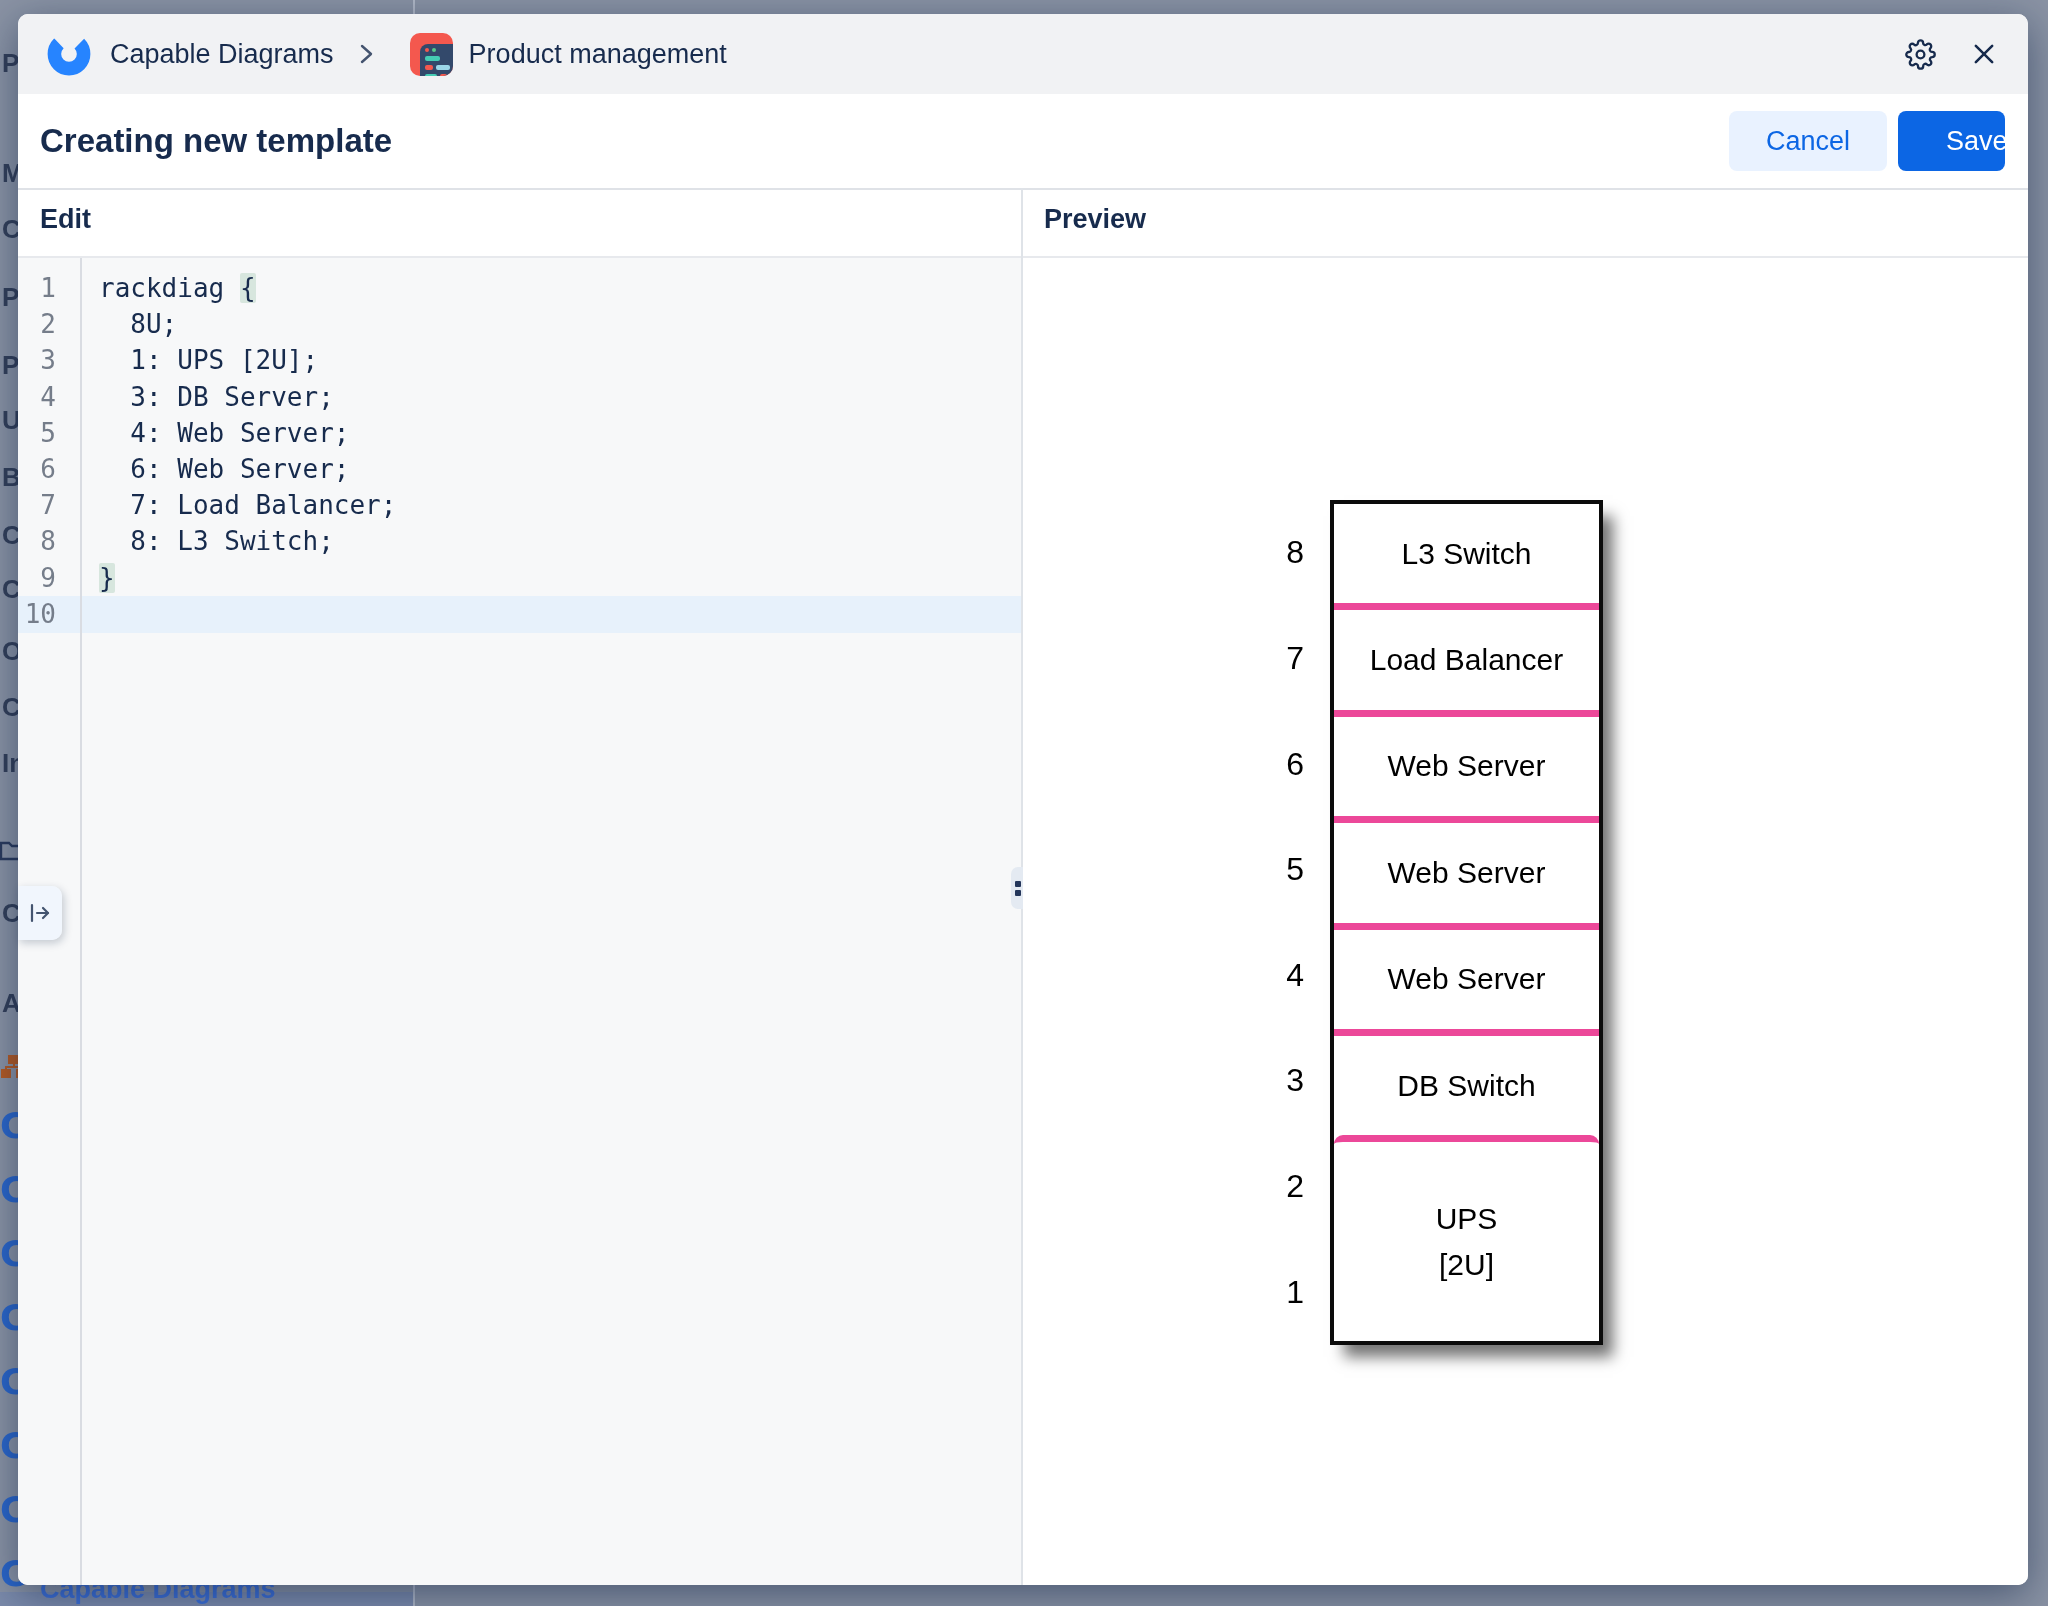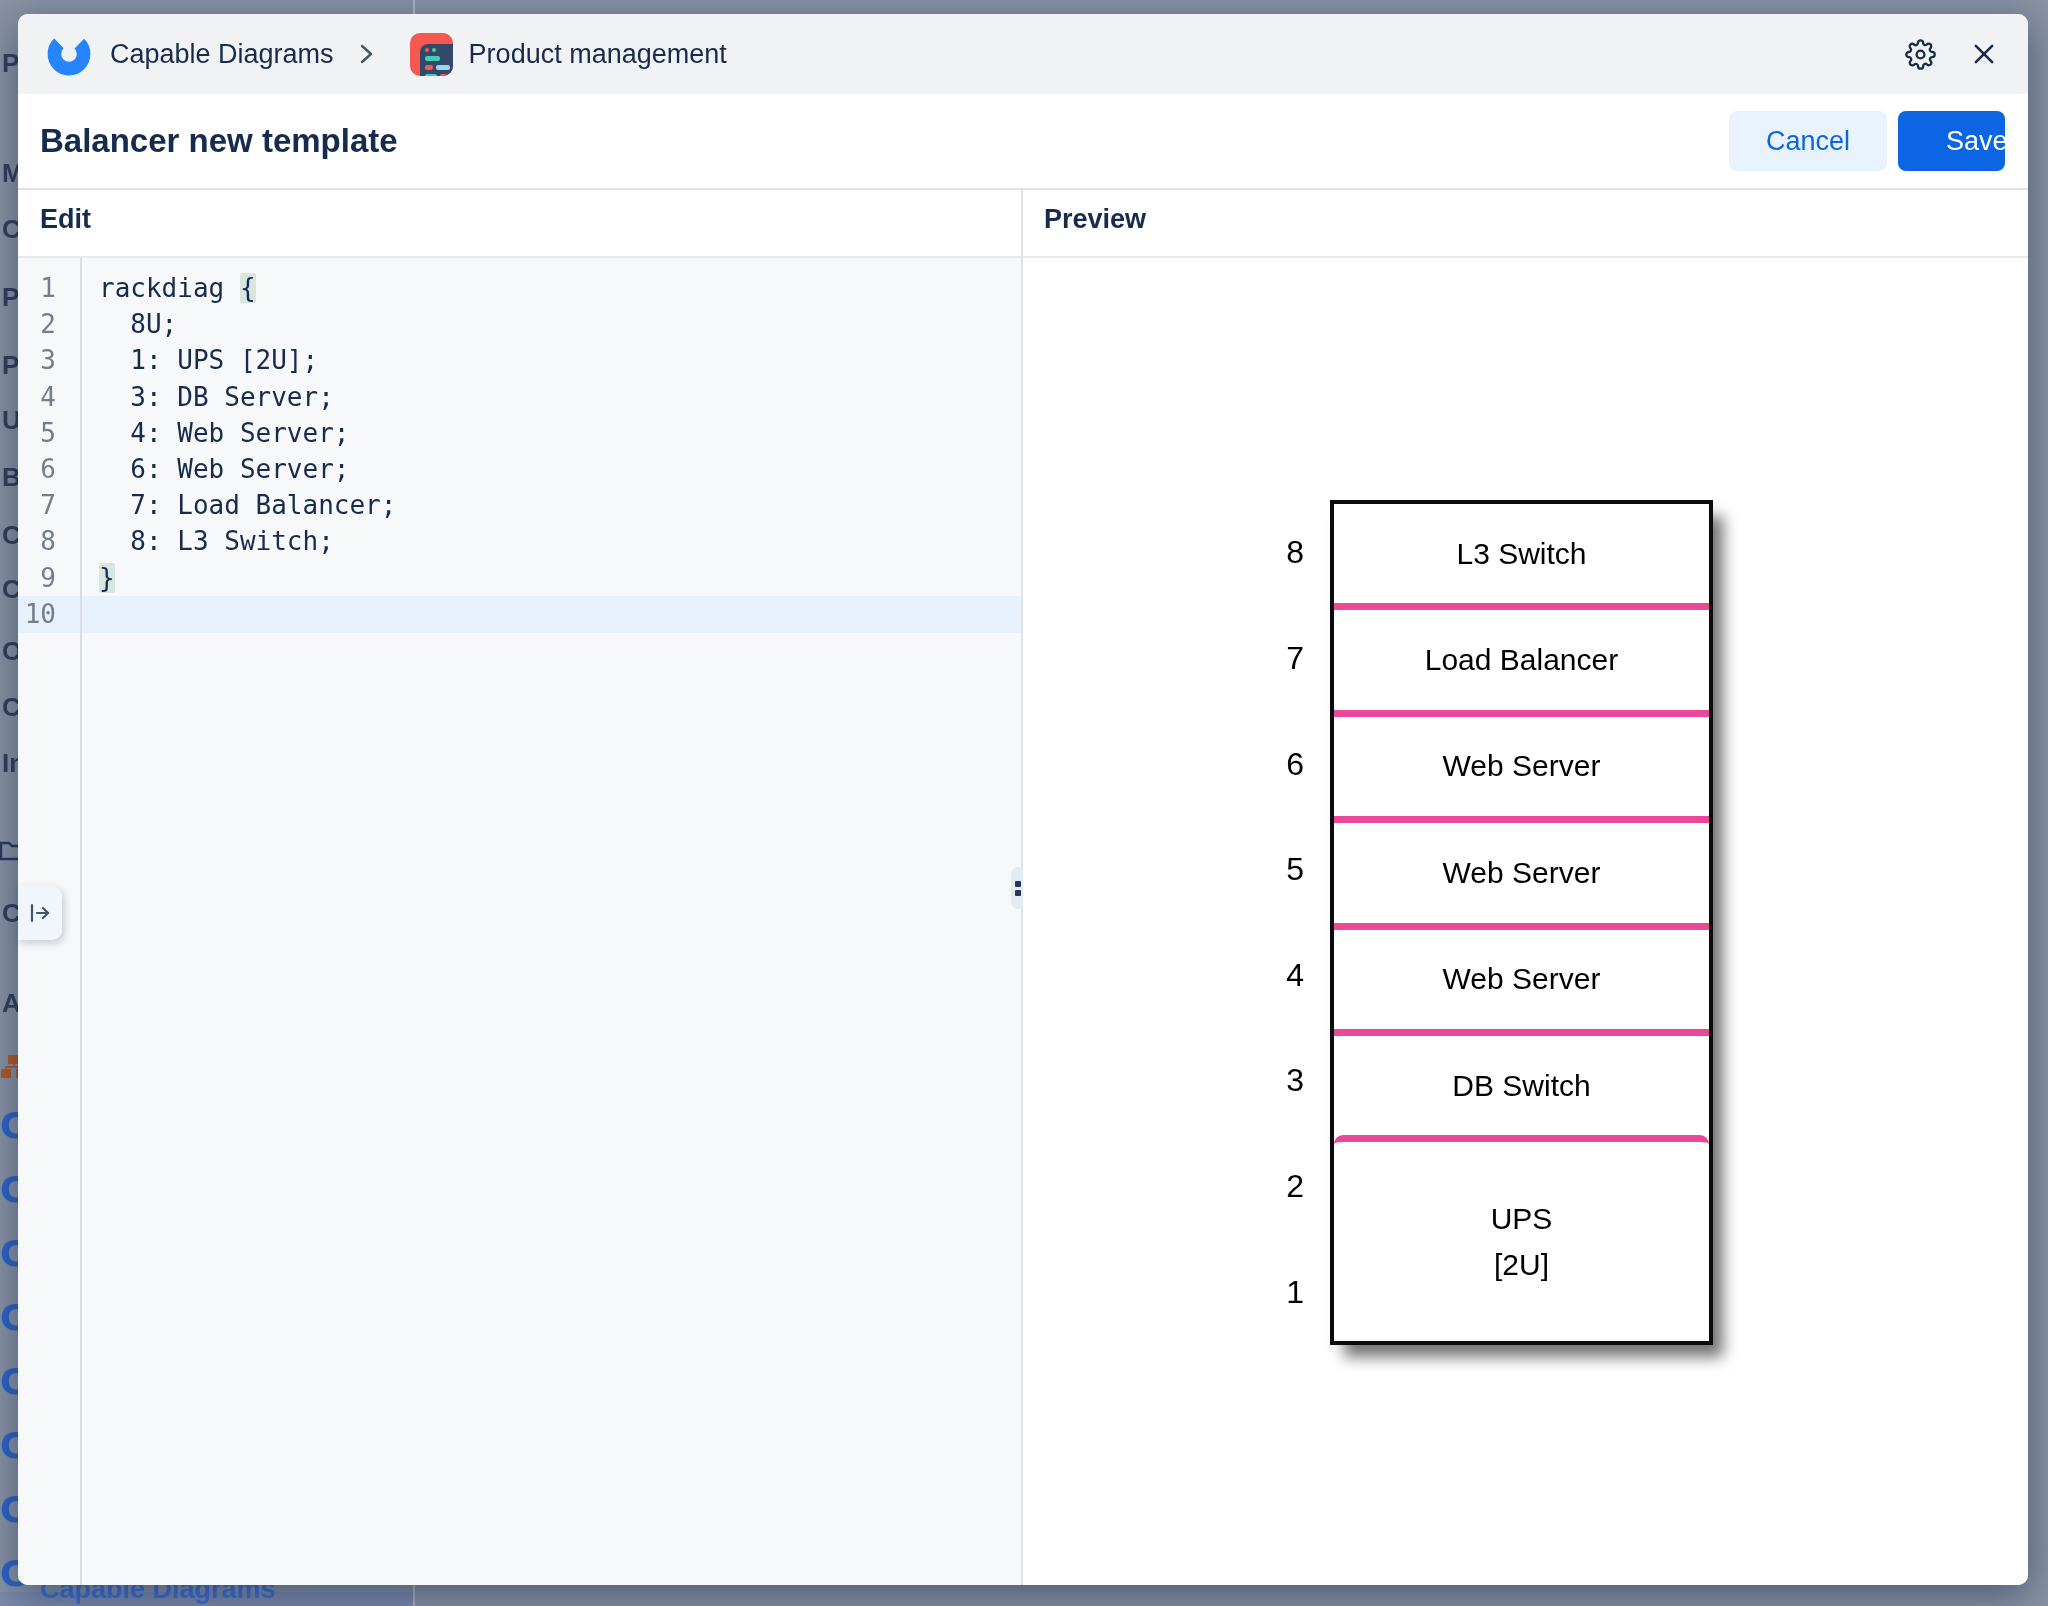--- a/index.html
+++ b/index.html
@@ -70,21 +70,21 @@
                background:#E4EAF2;display:flex;align-items:center;justify-content:center;cursor:col-resize;}
   .dots{display:grid;grid-template-columns:6px 6px;grid-template-rows:6px 6px;gap:3px;}
   .dots span{background:#24365A;border-radius:1px;}
 
   
   .preview{position:absolute;left:1005px;top:244px;right:0;bottom:0;background:#fff;}
   .rack-numbers{position:absolute;left:1210px;top:486px;width:76px;height:845px;
                 display:flex;flex-direction:column;}
   .rack-numbers div{flex:1;display:flex;align-items:center;justify-content:flex-end;
                     font-size:32px;color:#000;font-family:"Liberation Sans",sans-serif;}
-  .rack-box{position:absolute;left:1312px;top:486px;width:383px;height:845px;border:4px solid #0b0b0b;
+  .rack-box{position:absolute;left:1312px;top:486px;width:273px;height:845px;border:4px solid #0b0b0b;
             box-sizing:border-box;background:#fff;display:flex;flex-direction:column;
             box-shadow:12px 14px 14px -2px rgba(0,0,0,.55);}
   .rack-row{flex:1;display:flex;flex-direction:column;align-items:center;justify-content:center;
             border-top:7px solid #ec4899;font-size:30px;color:#000;text-align:center;}
   .rack-row:first-child{border-top:none;}
   .rack-row.u2{flex:2;line-height:46px;border-radius:9px;}
 
   
   .expand-btn{position:absolute;left:18px;top:886px;width:44px;height:54px;z-index:20;
               background:rgba(240,245,253,.95);border:none;border-radius:0 10px 10px 0;
@@ -173,21 +173,21 @@
         </button>
         <button class="icon-btn">
           <svg width="28" height="28" viewBox="0 0 24 24">
             <path d="M5 5 L19 19 M19 5 L5 19" stroke="#172B4D" stroke-width="2.2" stroke-linecap="round"></path>
           </svg>
         </button>
       </span>
     </div>
 
     <div class="titlerow">
-      <span class="modal-title">Balancer new template</span>
+      <span class="modal-title">Creating new template</span>
       <button class="btn btn-cancel">Cancel</button>
       <button class="btn btn-save">Save</button>
     </div>
 
     <div class="paneheaders">
       <span class="pane-label" style="left:22px">Edit</span>
       <span class="pane-label" style="left:1026px">Preview</span>
     </div>
 
     <div class="editor">

